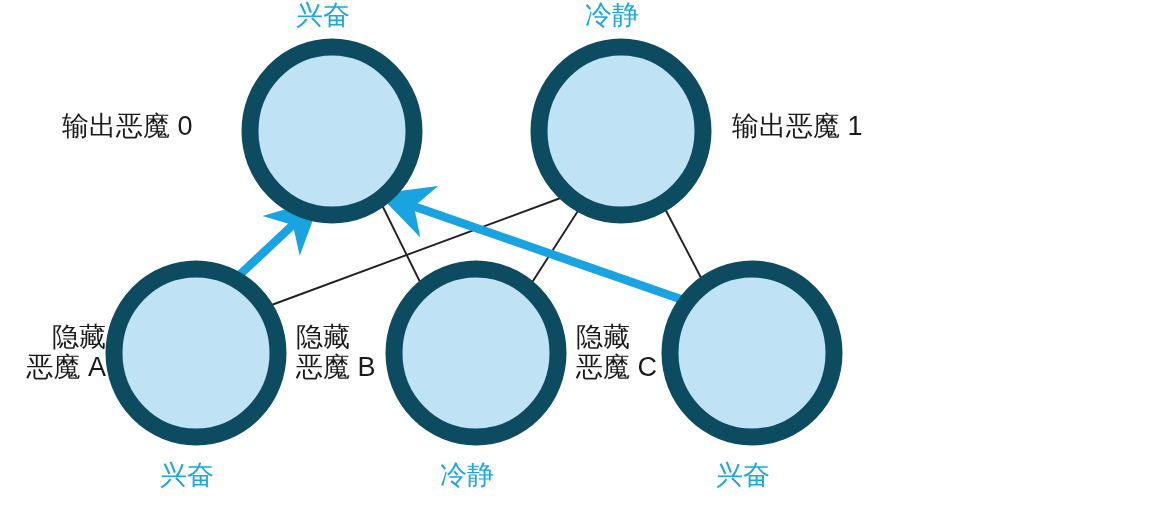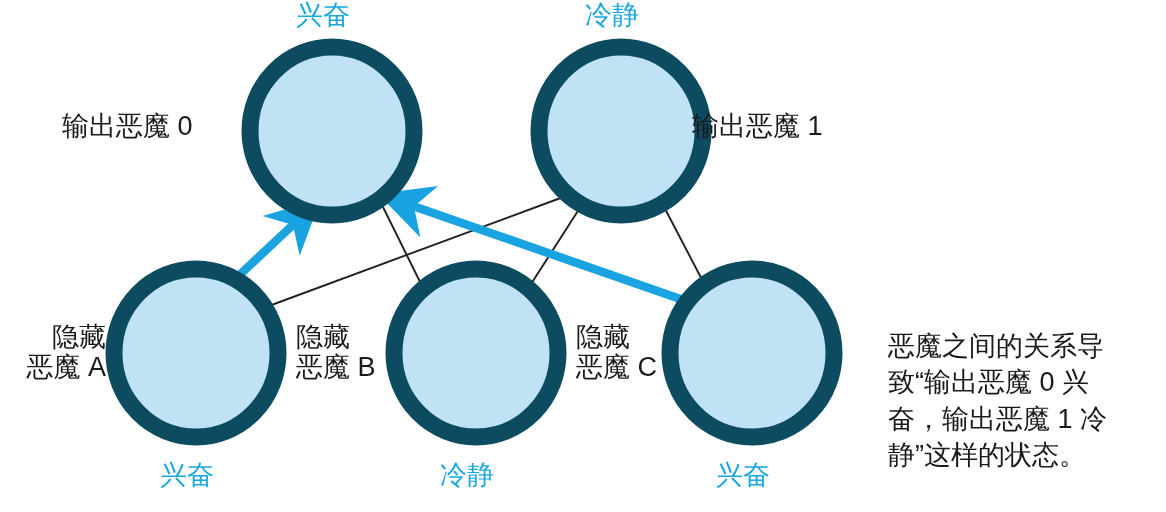--- a/index.html
+++ b/index.html
@@ -162,26 +162,22 @@
     </g>
   </svg>
 
   <div class="statelabel" style="left:296px;top:2px;">兴奋</div>
   <div class="statelabel" style="left:585px;top:2px;">冷静</div>
   <div class="statelabel" style="left:160px;top:462px;">兴奋</div>
   <div class="statelabel" style="left:440px;top:462px;">冷静</div>
   <div class="statelabel" style="left:716px;top:462px;">兴奋</div>
 
   <div class="nodelabel" style="left:62px;top:111px;">输出恶魔 0</div>
-  <div class="nodelabel" style="left:692px;top:111px;">输出恶魔 1</div>
+  <div class="nodelabel" style="left:732px;top:111px;">输出恶魔 1</div>
   <div class="nodelabel" style="left:6px;top:322px;text-align:right;width:100px;">隐藏
 恶魔 A</div>
   <div class="nodelabel" style="left:296px;top:322px;">隐藏
 恶魔 B</div>
   <div class="nodelabel" style="left:576px;top:322px;">隐藏
 恶魔 C</div>
 
-  <div class="caption" style="left:888px;top:328px;">恶魔之间的关系导
-致“输出恶魔 0 兴
-奋，输出恶魔 1 冷
-静”这样的状态。</div>
 
 </div>
 
 </body></html>

